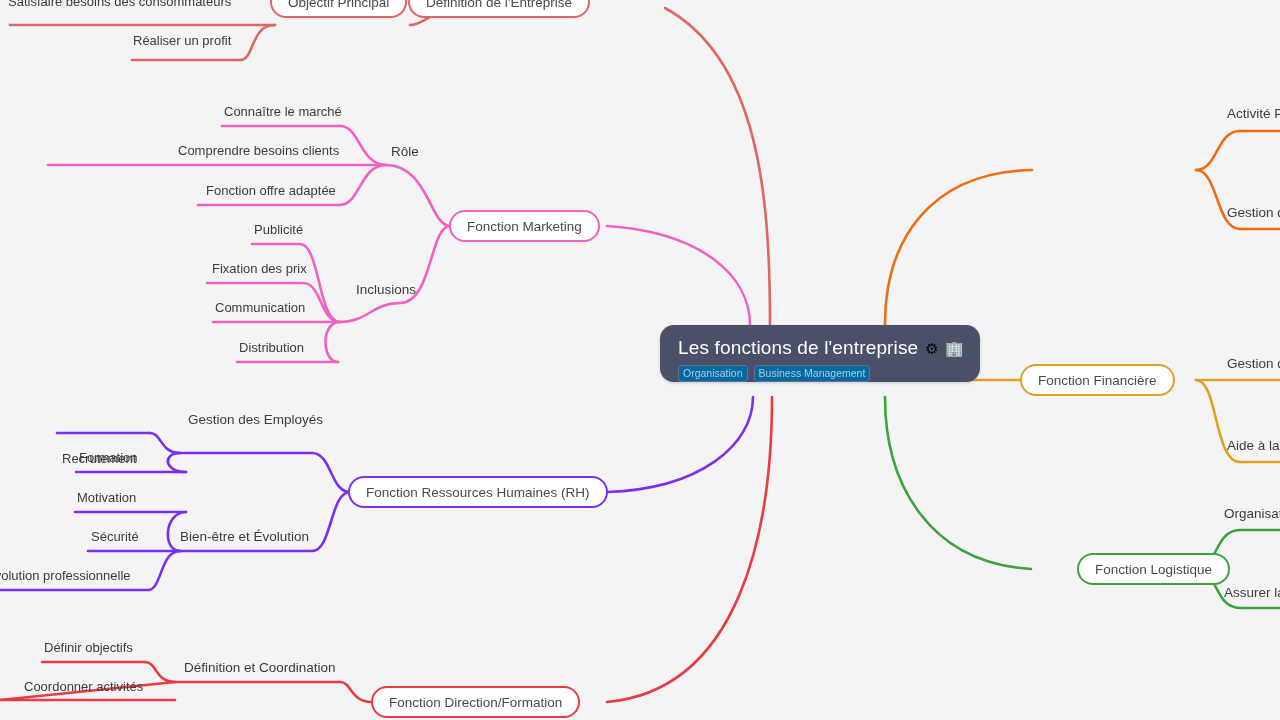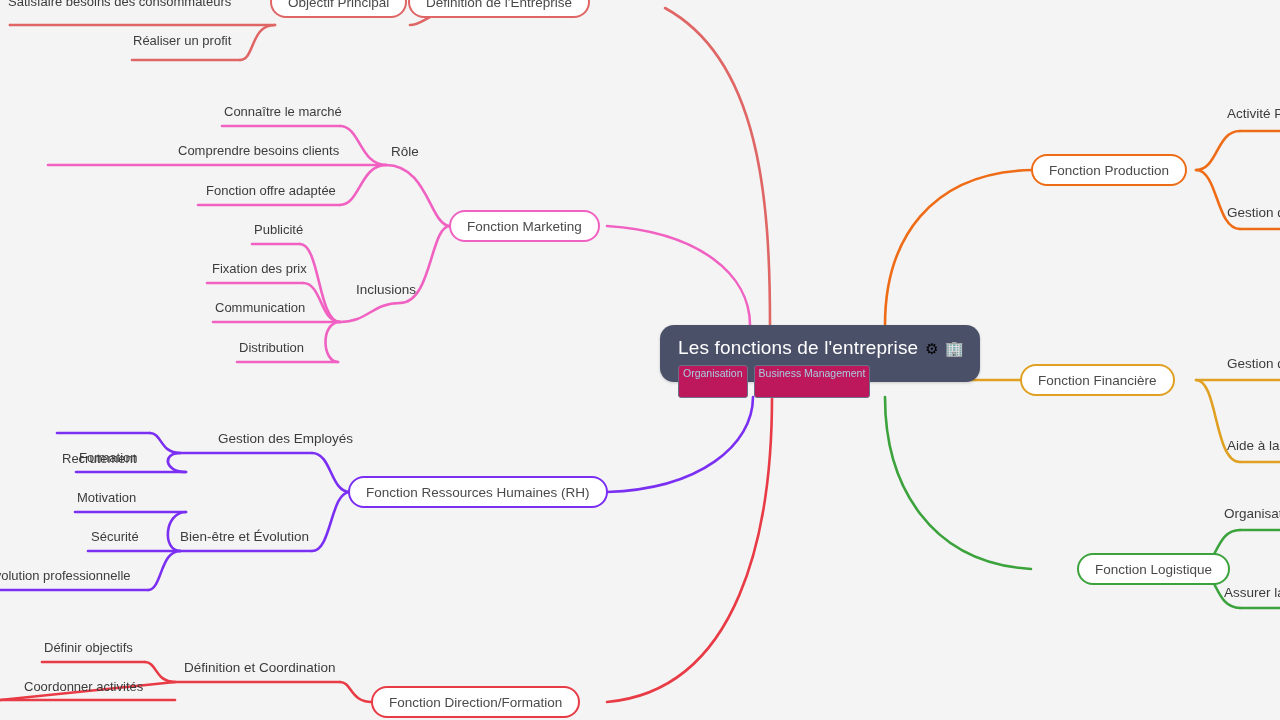--- a/index.html
+++ b/index.html
@@ -25,23 +25,23 @@
   .root-title-row{display:flex;align-items:center;gap:7px;}
   .root-title{
     color:#ffffff;font-size:19px;font-weight:400;letter-spacing:.15px;
     white-space:nowrap;
   }
   .root-emoji{font-size:15px;line-height:1;}
   .root-tags{display:flex;gap:6px;}
   .tag{
     font-size:10.5px;color:#a8cde0;
     border:1px solid #6b7089;
-    background:#be185d;
+    background:#0369a1;
     border-radius:3px;
-    padding:1px 4px 18px 4px;
+    padding:1px 4px 2px 4px;
     white-space:nowrap;
     line-height:1.15;
   }
 
   
   .pill{
     position:absolute;
     background:#ffffff;
     border:2.2px solid #888;
     border-radius:17px;
@@ -175,23 +175,20 @@
   </div>
 
   <div class="pill" style="left:449px;top:210px;border-color:#f061c2;">
     <span>Fonction Marketing</span>
   </div>
 
   <div class="pill" style="left:371px;top:686px;border-color:#e83b46;">
     <span>Fonction Direction/Formation</span>
   </div>
 
-  <div class="pill" style="left:1031px;top:154px;border-color:#ef6c17;">
-    <span>Fonction Production</span>
-  </div>
 
   <div class="pill" style="left:1020px;top:364px;border-color:#e0a021;">
     <span>Fonction Financière</span>
   </div>
 
   <div class="pill" style="left:1077px;top:553px;border-color:#3ca33c;">
     <span>Fonction Logistique</span>
   </div>
 
   <div class="pill" style="left:270px;top:-14px;border-color:#e06666;">
@@ -228,21 +225,21 @@
   <div class="leaf" style="left:212px;top:261px;">
     <span>Fixation des prix</span>
   </div>
   <div class="leaf" style="left:215px;top:300px;">
     <span>Communication</span>
   </div>
   <div class="leaf" style="left:239px;top:340px;">
     <span>Distribution</span>
   </div>
 
-  <div class="node2" style="left:188px;top:431px;margin-left:30px;">
+  <div class="node2" style="left:188px;top:412px;">
     <span>Gestion des Employés</span>
   </div>
   <div class="node2" style="left:180px;top:529px;">
     <span>Bien-être et Évolution</span>
   </div>
 
   <div class="leaf" style="left:62px;top:411px;margin-top:40px;">
     <span>Recrutement</span>
   </div>
   <div class="leaf" style="left:79px;top:450px;">

